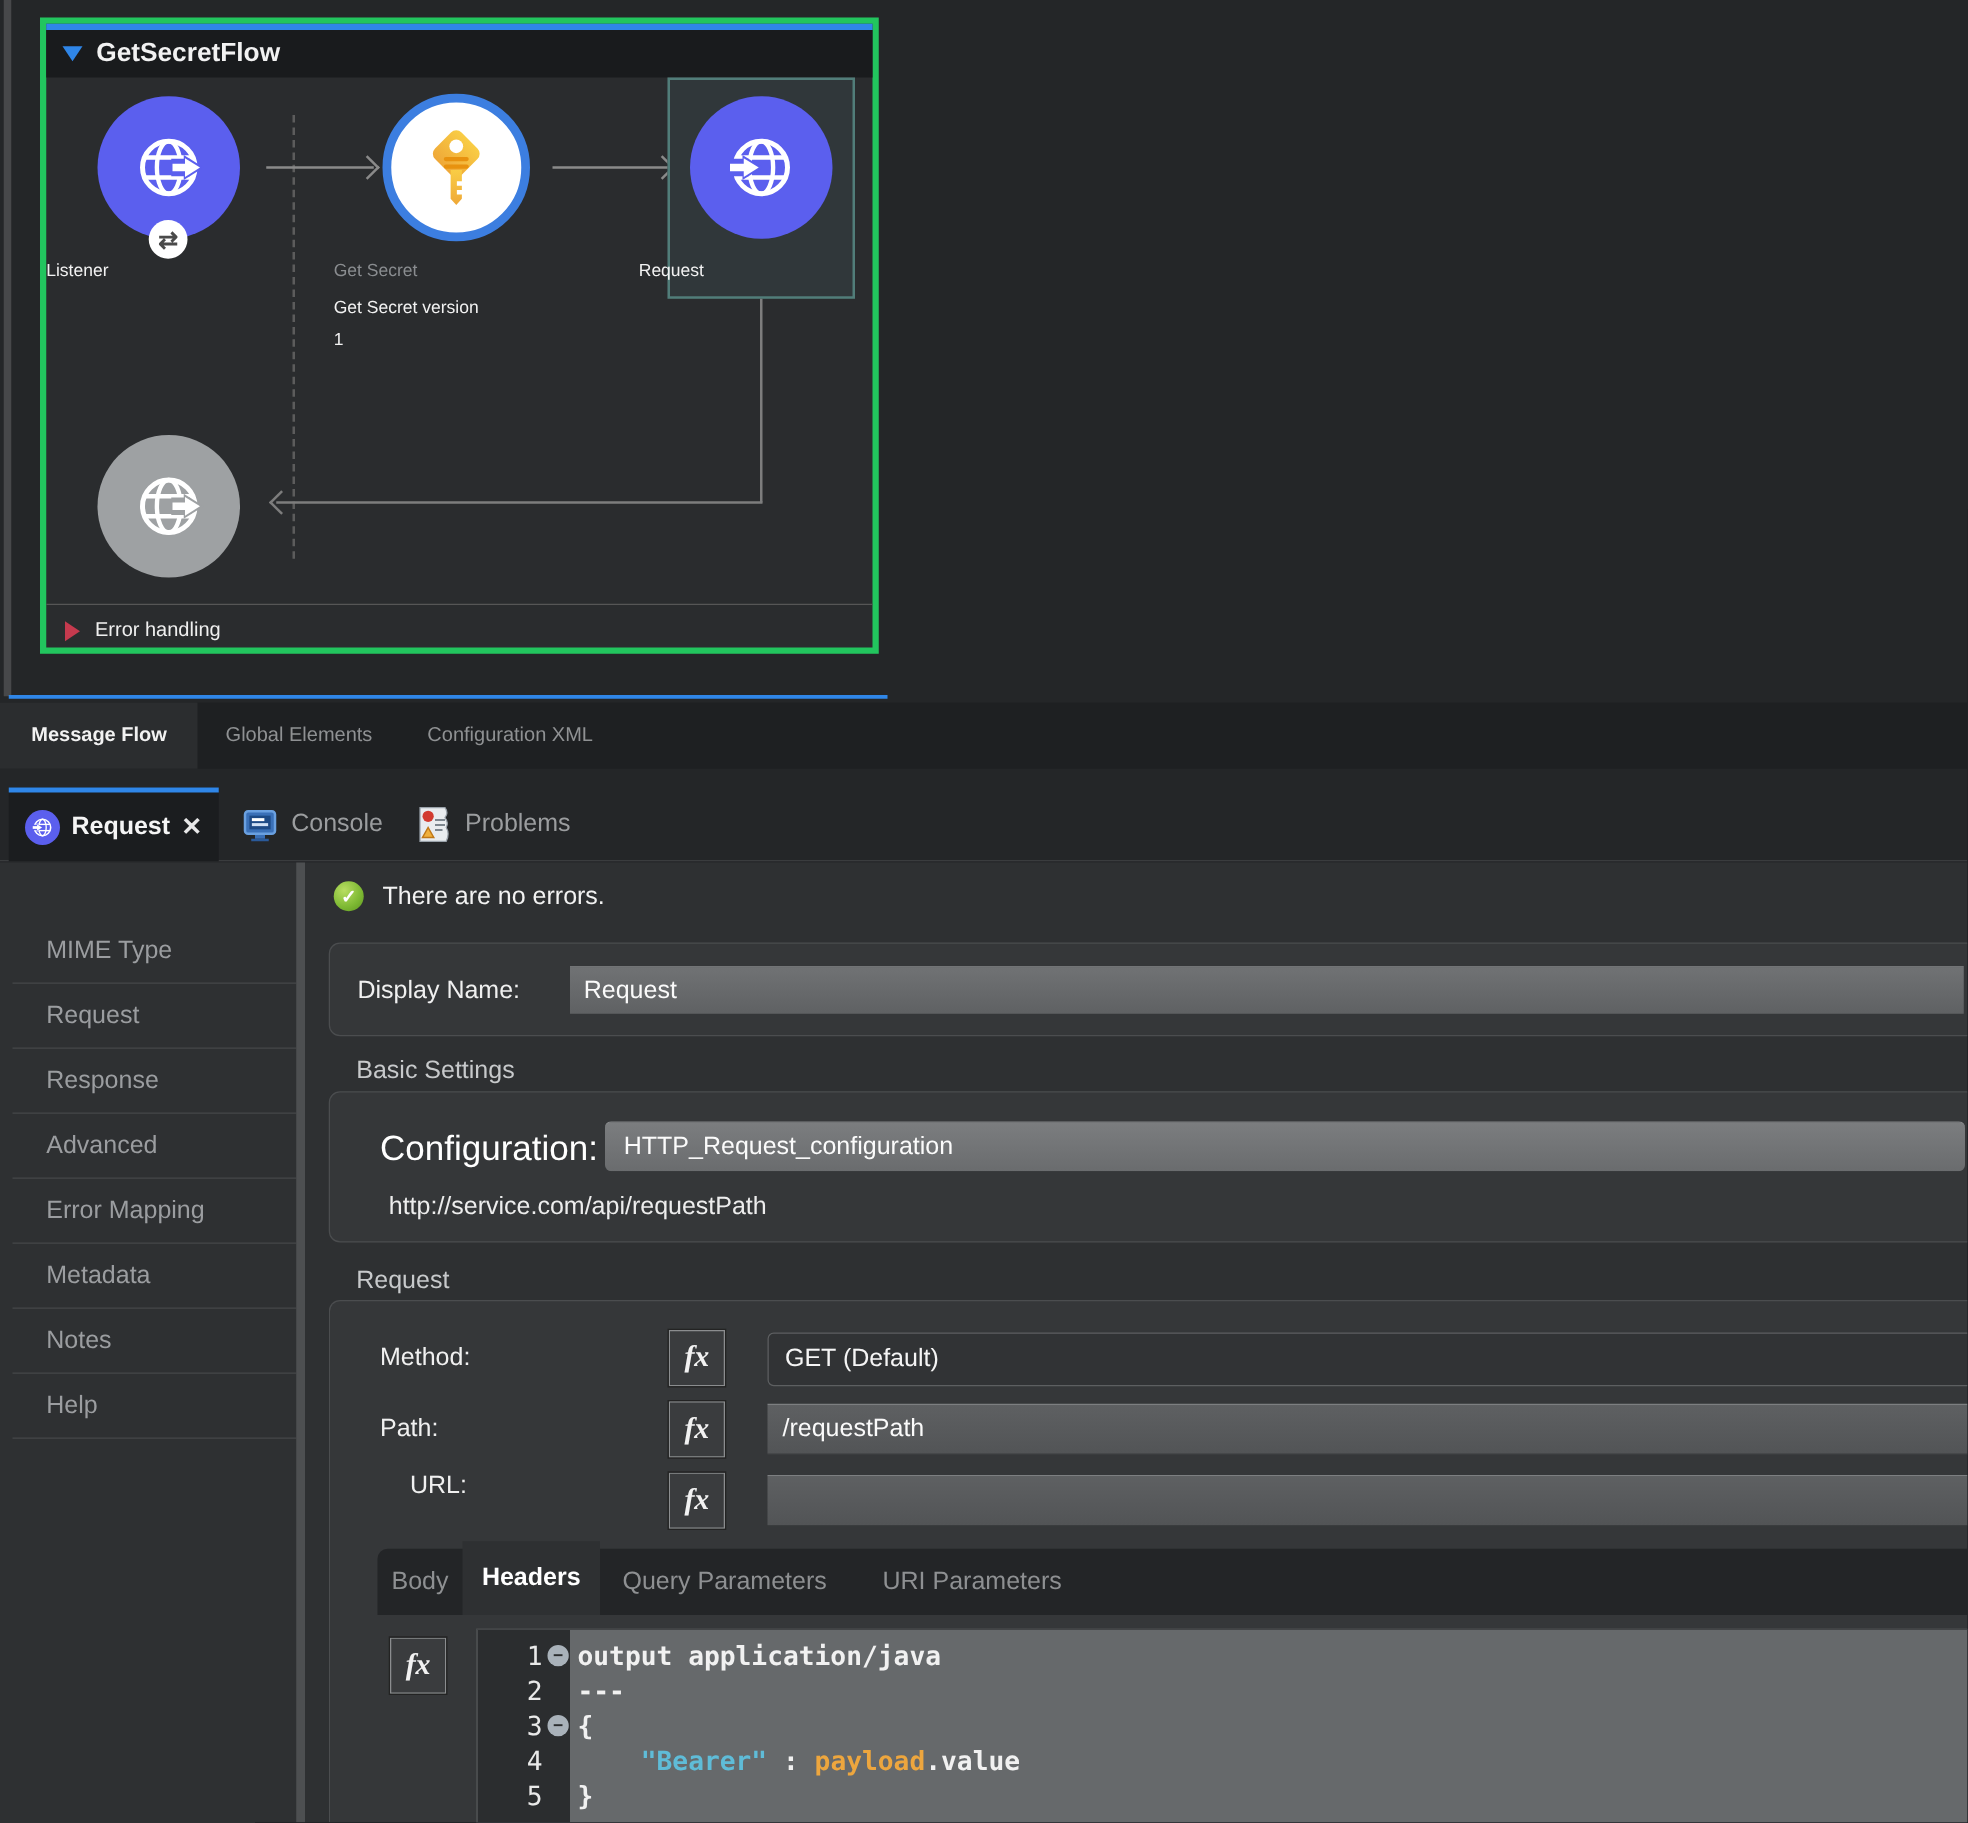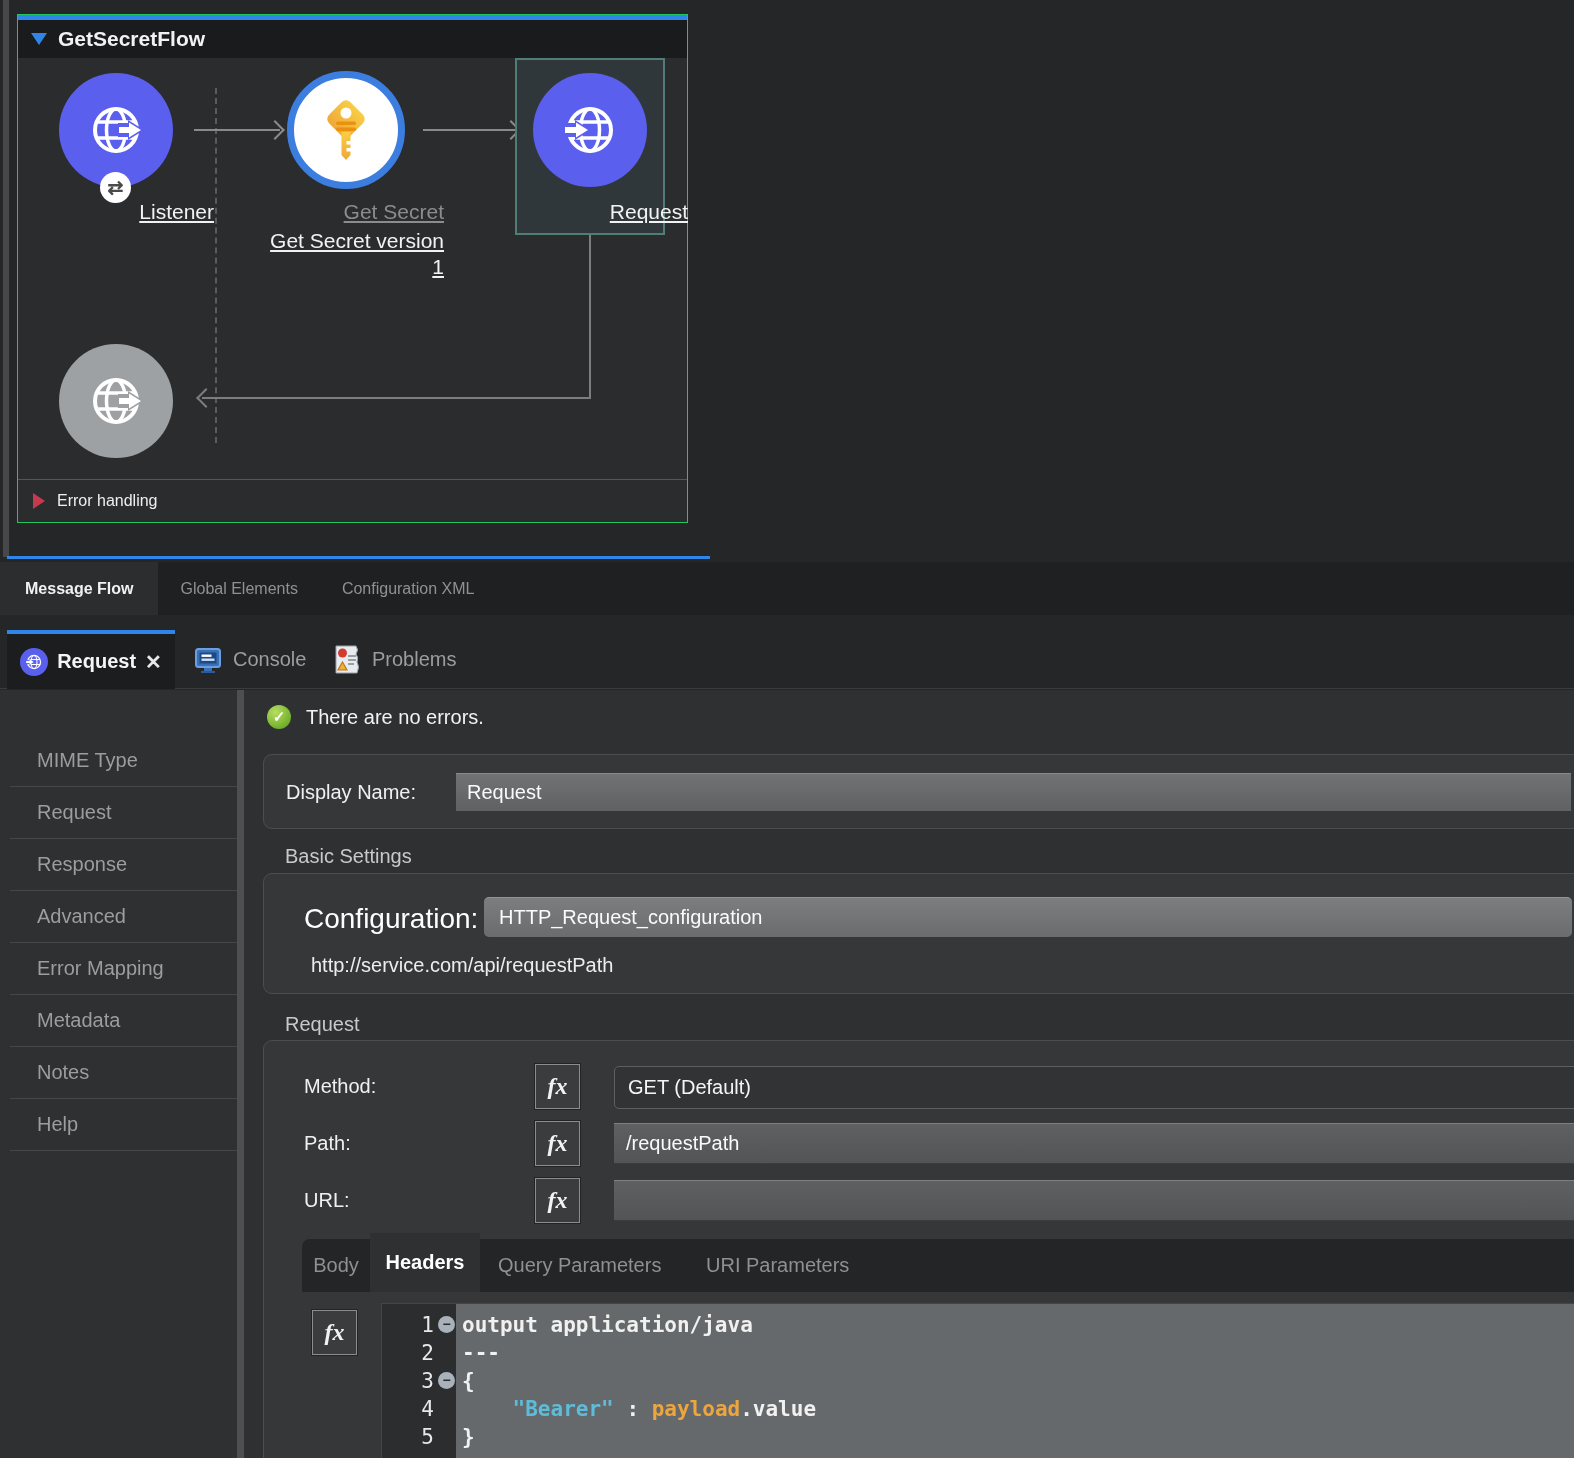--- a/index.html
+++ b/index.html
@@ -8,38 +8,38 @@
     position:relative; width:1574px; height:1458px; overflow:hidden;
     background:#242628; font-family:"Liberation Sans", sans-serif;
     -webkit-font-smoothing:antialiased; color:#f0f0f0;
   }
   .abs { position:absolute; }
 
   
   .left-strip { left:3px; top:0; width:6px; height:557px; background:#47484a; }
 
   
-  .flow { left:17px; top:14px; width:671px; height:509px; border:1px solid #22c55e; background:#2a2c2e; }
+  .flow { left:32px; top:14px; width:671px; height:509px; border:5px solid #22c55e; background:#2a2c2e; }
   .flow-accent { height:5px; background:#2f86e8; }
   .flow-titlebar { height:38px; background:#191b1d; display:flex; align-items:center; padding-left:13px; gap:11px; }
   .tri-down { width:0; height:0; border-left:8px solid transparent; border-right:8px solid transparent; border-top:12px solid #2f86e8; }
   .flow-title { font-size:21px; font-weight:700; color:#f2f2f2; }
   .flow-canvas { position:relative; height:421px; }
   .flow-errorbar { height:43px; border-top:1px solid #565656; display:flex; align-items:center; padding-left:15px; gap:12px; }
   .tri-right { width:0; height:0; border-top:8px solid transparent; border-bottom:8px solid transparent; border-left:12px solid #c53a4e; }
   .errorbar-label { font-size:16px; color:#efefef; }
 
   
   .dashline { left:197px; top:30px; height:355px; width:0; border-left:2px dashed #5c5c5c; }
   .node { width:114px; height:114px; border-radius:50%; display:flex; align-items:center; justify-content:center; }
   .node-purple { background:#5b5fee; }
   .node-gray { background:#9ea1a3; }
   .getsecret { left:269px; top:13px; width:118px; height:118px; border-radius:50%; background:#ffffff; border:7px solid #3c7ee0; display:flex; align-items:center; justify-content:center; }
   .badge { left:82px; top:114px; width:31px; height:31px; border-radius:50%; background:#ffffff; color:#4a4a4a; font-size:19px; font-weight:700; display:flex; align-items:center; justify-content:center; }
-  .node-label { width:196px; text-align:right; font-size:21px; color:#f2f2f2; line-height:26px;text-decoration:underline; }
+  .node-label { width:196px; text-align:left; font-size:14px; color:#f2f2f2; line-height:26px; }
   .lbl-dim { color:#8a8d90; }
   .hline { height:0; border-top:2px solid #8a8a8a; }
   .hline2 { height:0; border-top:2px solid #7d7d7d; }
   .vline2 { width:0; border-left:2px solid #7d7d7d; }
   .chev { width:14px; height:14px; border-top:2px solid #8a8a8a; border-right:2px solid #8a8a8a; }
   .chev-right { transform:rotate(45deg); }
   .chev-left { transform:rotate(-135deg); border-color:#7d7d7d; }
   .selbox { left:497px; top:0; width:150px; height:177px; border:2px solid #517d79; background:#30373a; }
 
   
@@ -299,21 +299,21 @@
             <span>fx</span>
           </div>
         <div class="combo" style="top:25px;">GET (Default)</div>
 
         <div class="row-label" style="top:91px;">Path:</div>
         <div class="fxbtn" style="left:270px; top:79px;">
             <span>fx</span>
           </div>
         <div class="ginput" style="top:82px;">/requestPath</div>
 
-        <div class="row-label" style="top:148px;">URL:</div>
+        <div class="row-label" style="top:136px;margin-left:24px;">URL:</div>
         <div class="fxbtn" style="left:270px; top:136px;">
             <span>fx</span>
           </div>
         <div class="ginput" style="top:139px;"></div>
 
         <div class="ptab-strip">
           <div class="ptab-body">Body</div>
           <div class="ptab-headers">Headers</div>
           <div class="ptab-text ptab-qp">Query Parameters</div>
           <div class="ptab-text ptab-up">URI Parameters</div>

